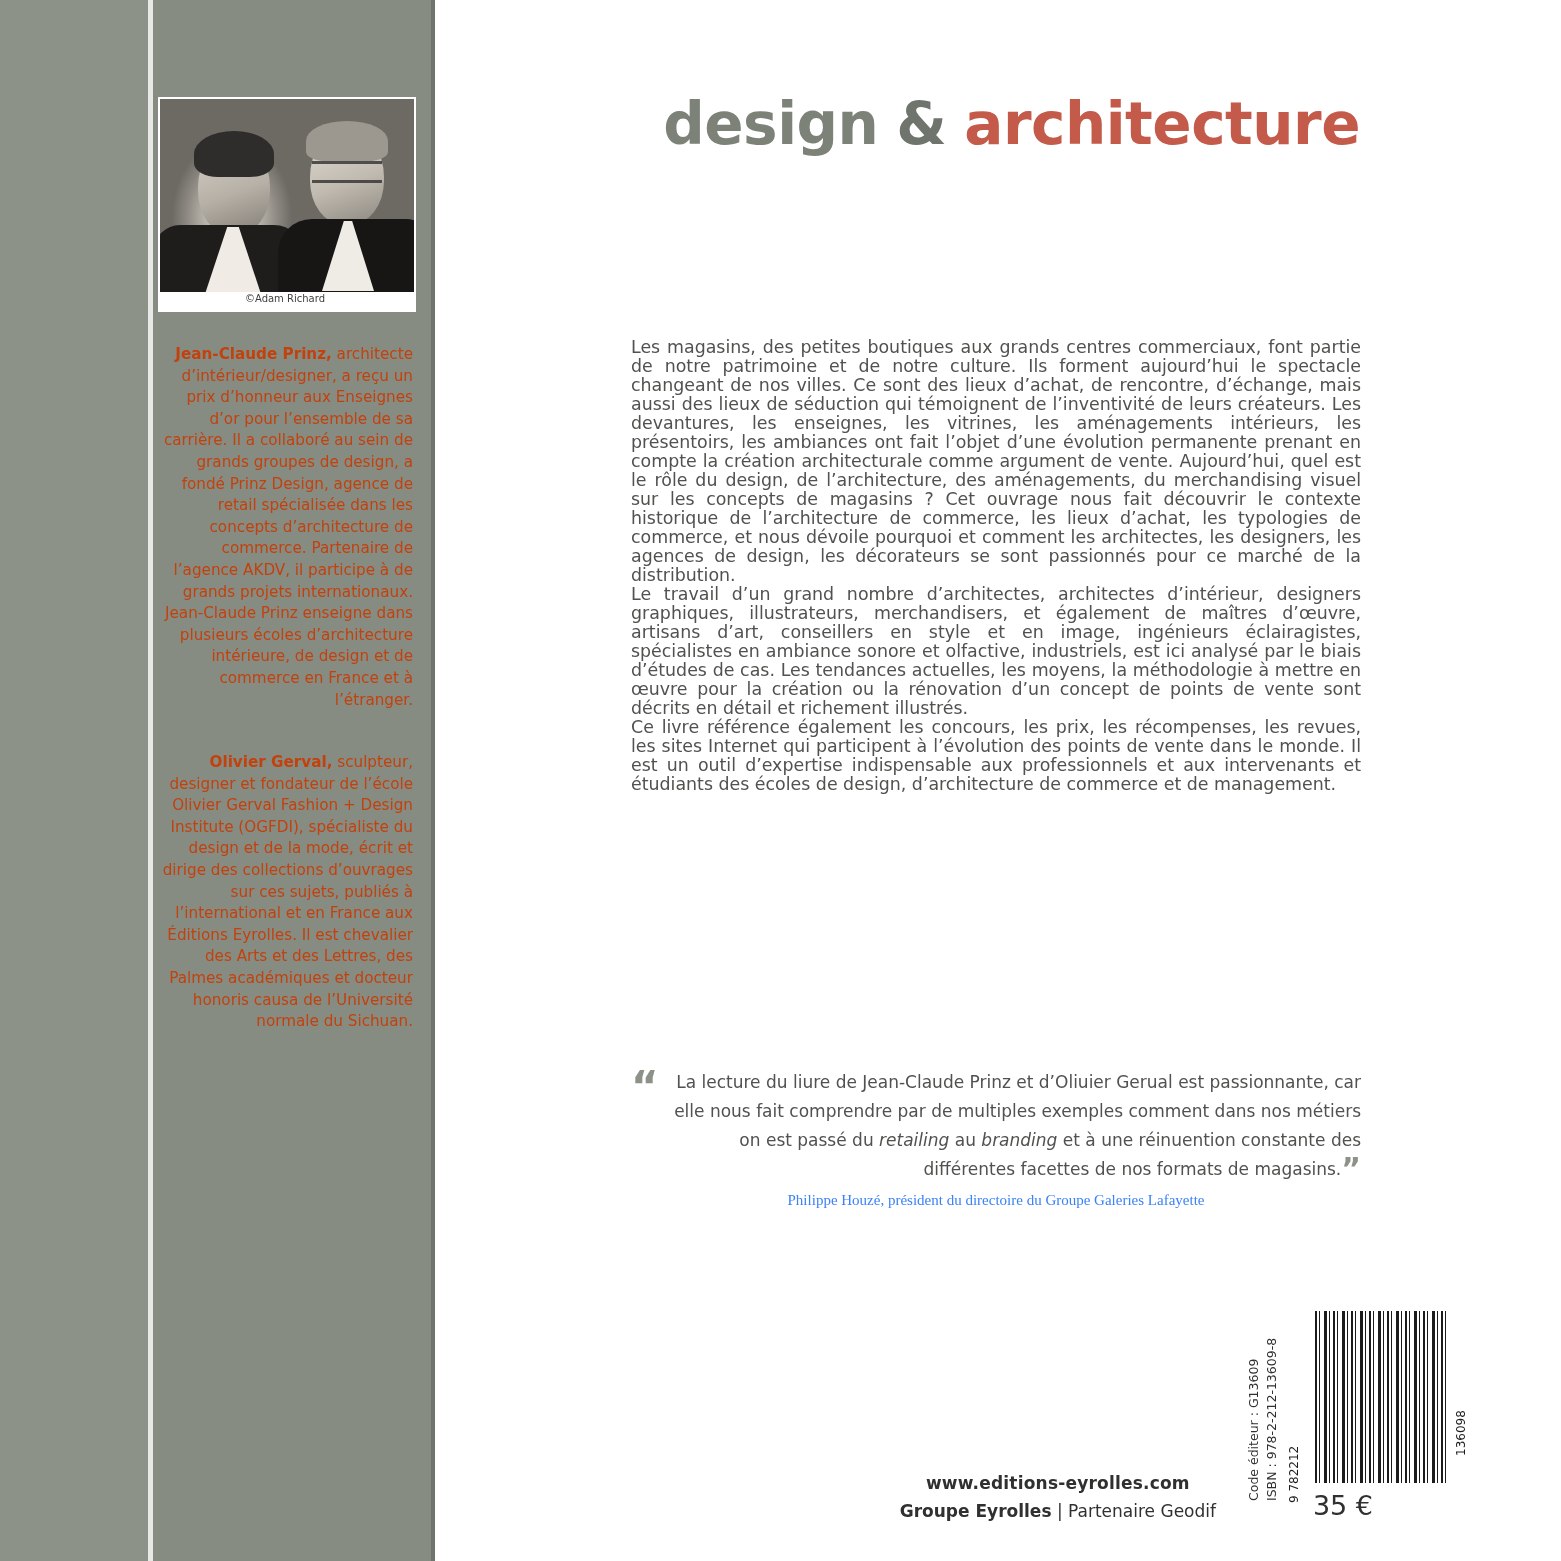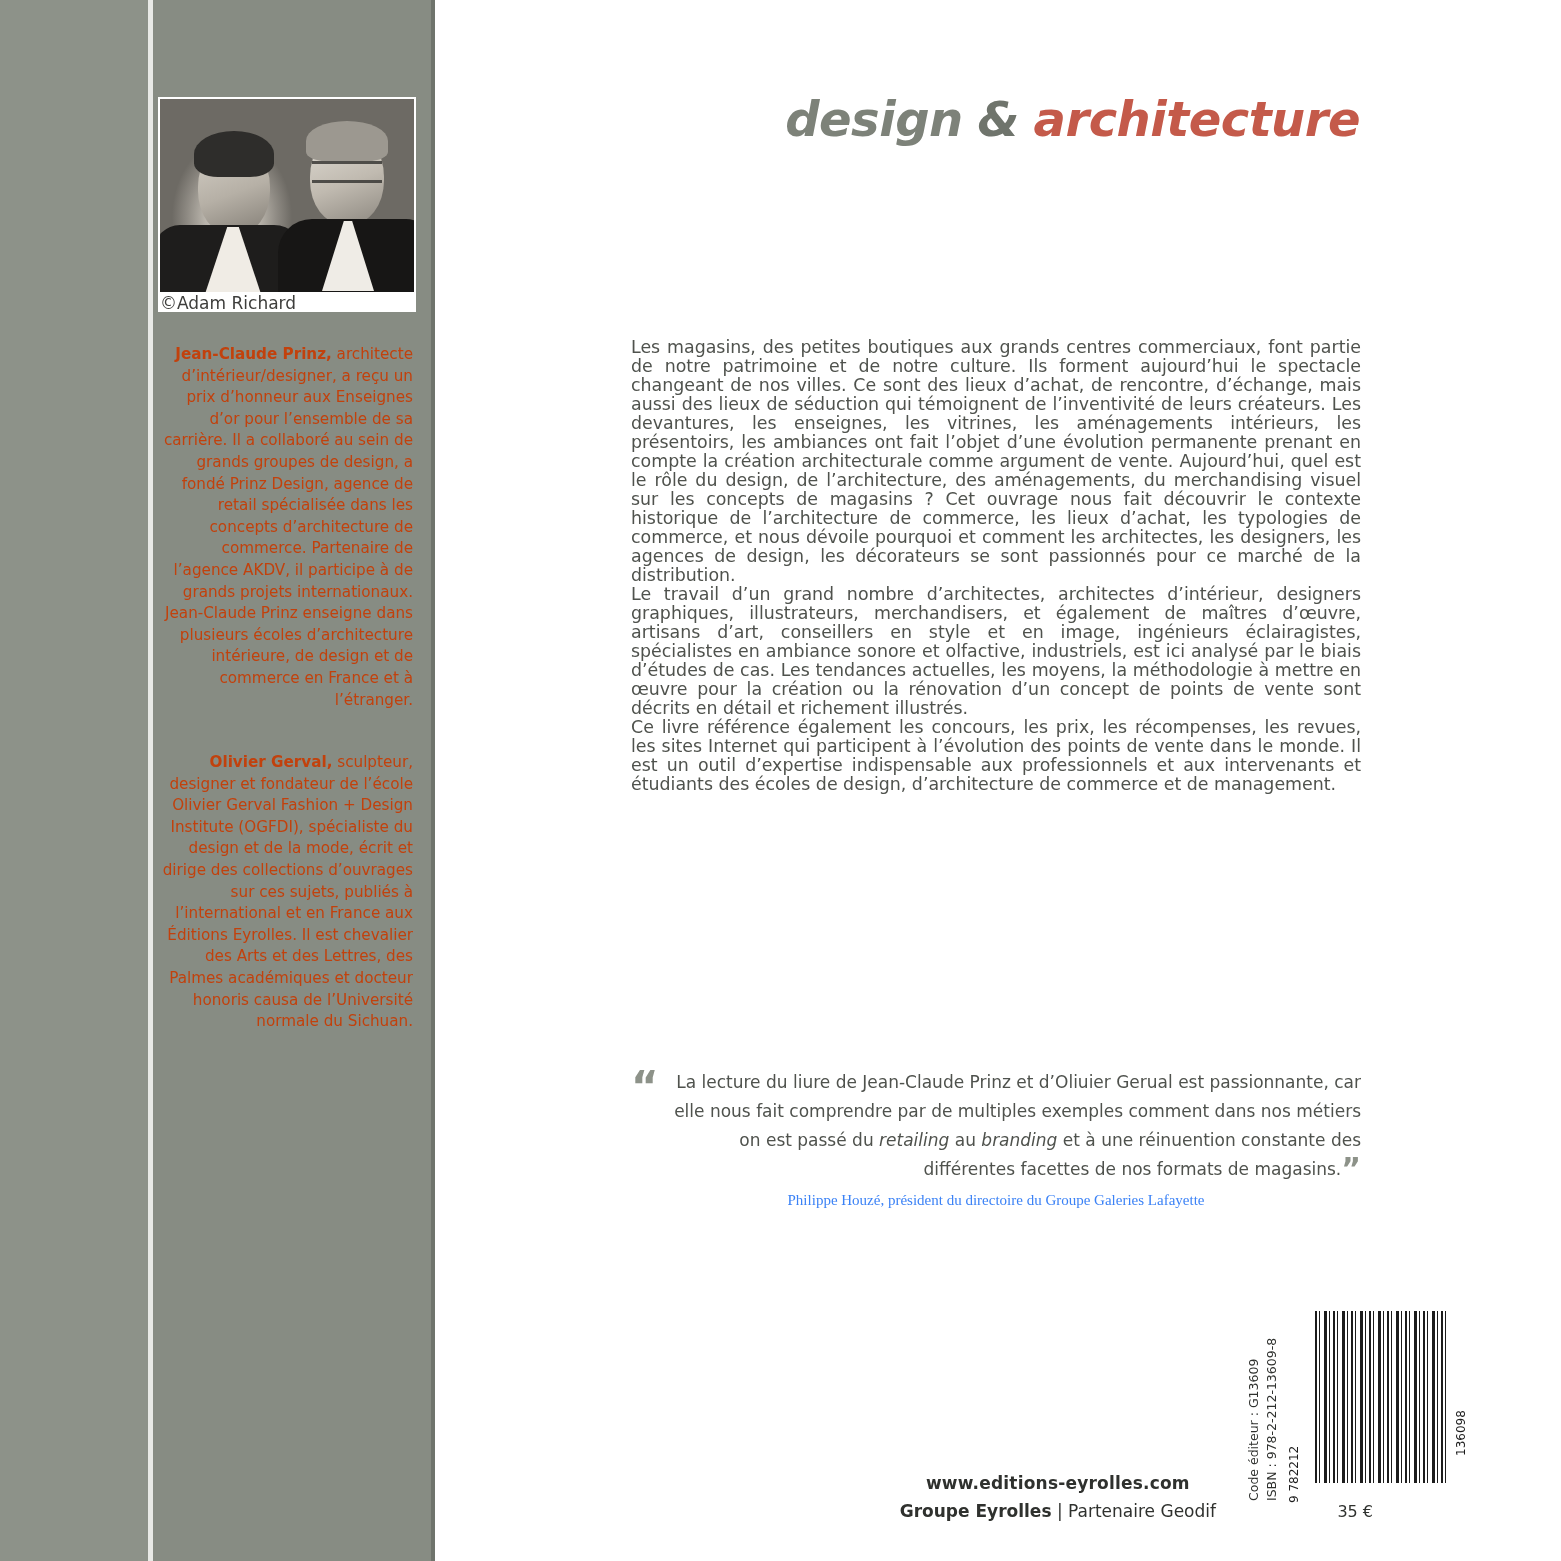--- a/index.html
+++ b/index.html
@@ -128,22 +128,22 @@
     position: absolute;
     left: 162px; top: 122px; width: 52px; height: 70px;
     background: #efece6;
     clip-path: polygon(42% 0, 58% 0, 100% 100%, 0 100%);
   }
   .photo-credit {
     position: absolute;
     left: 160px;
     top: 293px;
     width: 254px;
-    text-align: left;
-    font-size: 17px;
+    text-align: center;
+    font-size: 10px;
     color: #3e3e3c;
     padding-right: 4px;
     box-sizing: border-box;
     font-family: "DejaVu Sans", sans-serif;
   }
   
   .bio {
     position: absolute;
     width: 252px;
     left: 161px;
@@ -170,24 +170,23 @@
   .title-block {
     position: absolute;
     left: 185px;
     top: 95px;
     width: 740px;
     text-align: right;
     font-family: "DejaVu Sans", sans-serif;
     line-height: 1.0;
   }
   .title-line1 {
-    font-size: 48px;
+    font-size: 58px;
     letter-spacing: -0.5px;
     white-space: nowrap;
-    font-style: italic;
   }
   .title-line2 {
     font-size: 66px;
     letter-spacing: -0.5px;
     margin-top: 10px;
     white-space: nowrap;
   }
   .t-grey { color: #7d8279; font-weight: bold; }
   .t-amp  { color: #6f746c; font-weight: bold; }
   .t-red  { color: #c45a4a; font-weight: bold; }
@@ -257,21 +256,21 @@
   }
   .footer .pub {
     margin-top: 8px;
     font-size: 17px;
   }
   .footer .pub b { font-weight: bold; }
   .price {
     position: absolute;
     right: 188px;
     bottom: 40px;
-    font-size: 16px;
+    font-size: 27px;
     color: #2f312e;
     font-family: "DejaVu Sans", sans-serif;
   }
   .codes {
     position: absolute;
     right: 262px;
     bottom: 60px;
     height: 200px;
     width: 40px;
   }

